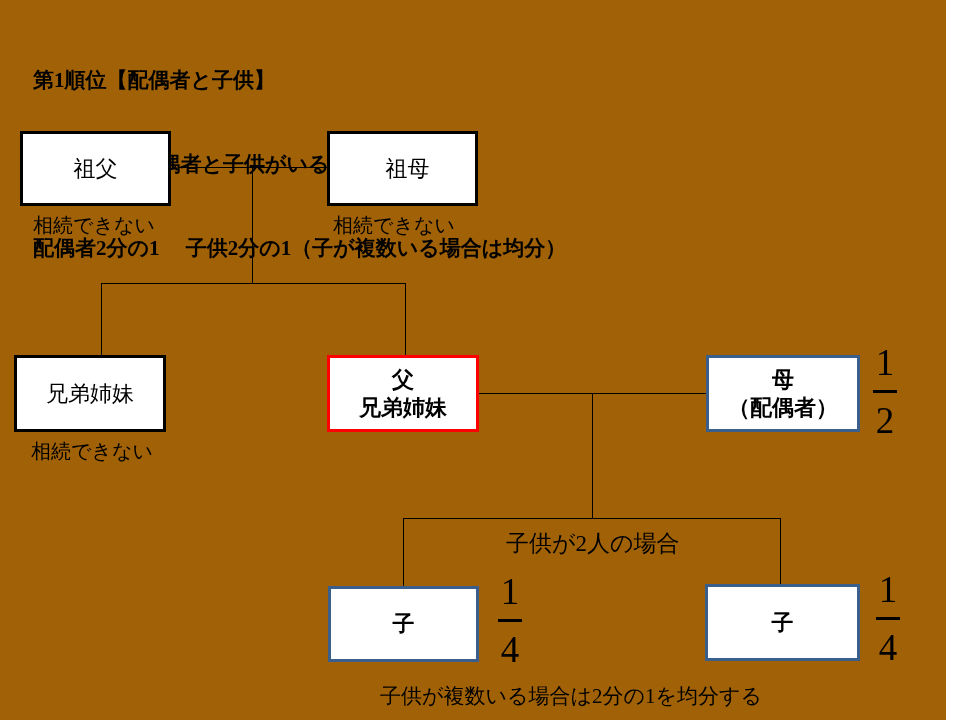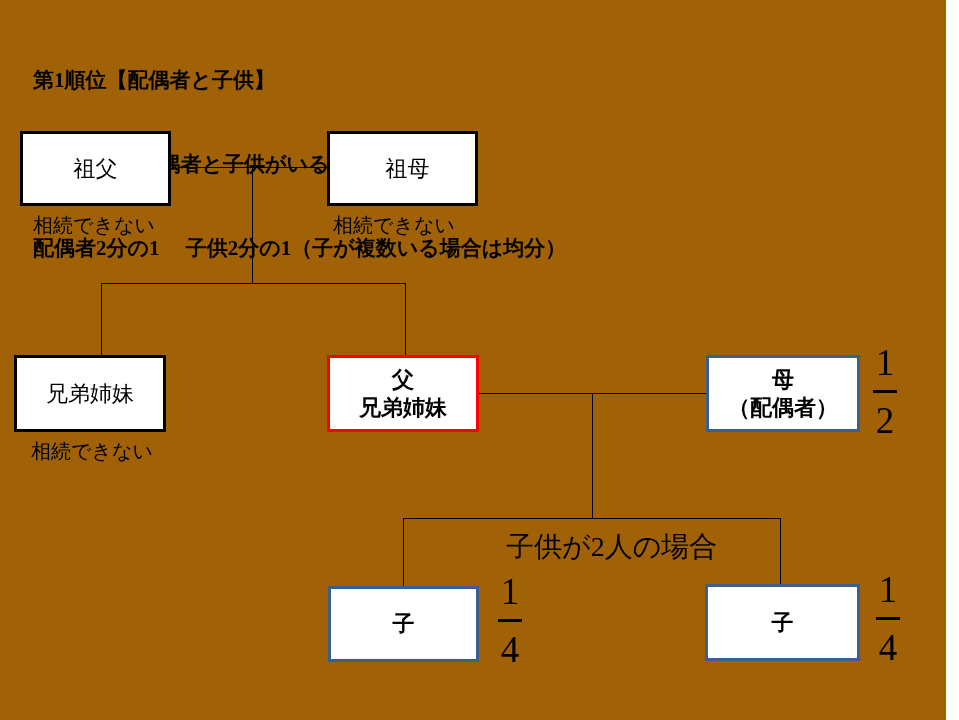--- a/index.html
+++ b/index.html
@@ -35,21 +35,21 @@
   #box-father{left:327px;top:355px;width:152px;height:77px;}
   #box-mother{left:706px;top:355px;width:154px;height:77px;}
   #box-child-left{left:328px;top:586px;width:151px;height:76px;}
   #box-child-right{left:705px;top:584px;width:155px;height:77px;}
   
   .note{position:absolute;font-size:20px;font-weight:400;white-space:pre;}
   #note-grandfather{left:33px;top:212px;}
   #note-grandmother{left:333px;top:212px;}
   #note-siblings{left:31px;top:438px;}
   
-  #children-case{position:absolute;left:506px;top:528px;font-size:28px;white-space:pre;}
+  #children-case{position:absolute;left:506px;top:528px;font-size:23px;white-space:pre;}
   #bottom-note{position:absolute;left:380px;top:682px;font-size:21px;white-space:pre;}
   
   .line{position:absolute;background:#000;}
   #line-h1{left:178px;top:167px;width:149px;height:1px;}
   #line-v1{left:252px;top:168px;width:1px;height:116px;}
   #line-h2{left:101px;top:283px;width:305px;height:1px;}
   #line-v2{left:101px;top:284px;width:1px;height:71px;}
   #line-v3{left:405px;top:284px;width:1px;height:71px;}
   #line-h3{left:479px;top:393px;width:227px;height:1px;}
   #line-v4{left:592px;top:394px;width:1px;height:124px;}
@@ -133,14 +133,15 @@
 
   <div class="node blue" id="box-child-right" style="border-color: rgb(58, 95, 140);">
     <div>子</div>
   </div>
   <div class="fraction" id="frac-child-right">
     <div>1</div>
     <div class="bar"></div>
     <div>4</div>
   </div>
 
+  <div id="bottom-note">子供が複数いる場合は2分の1を均分する</div>
 
 </div>
 
 </body></html>

